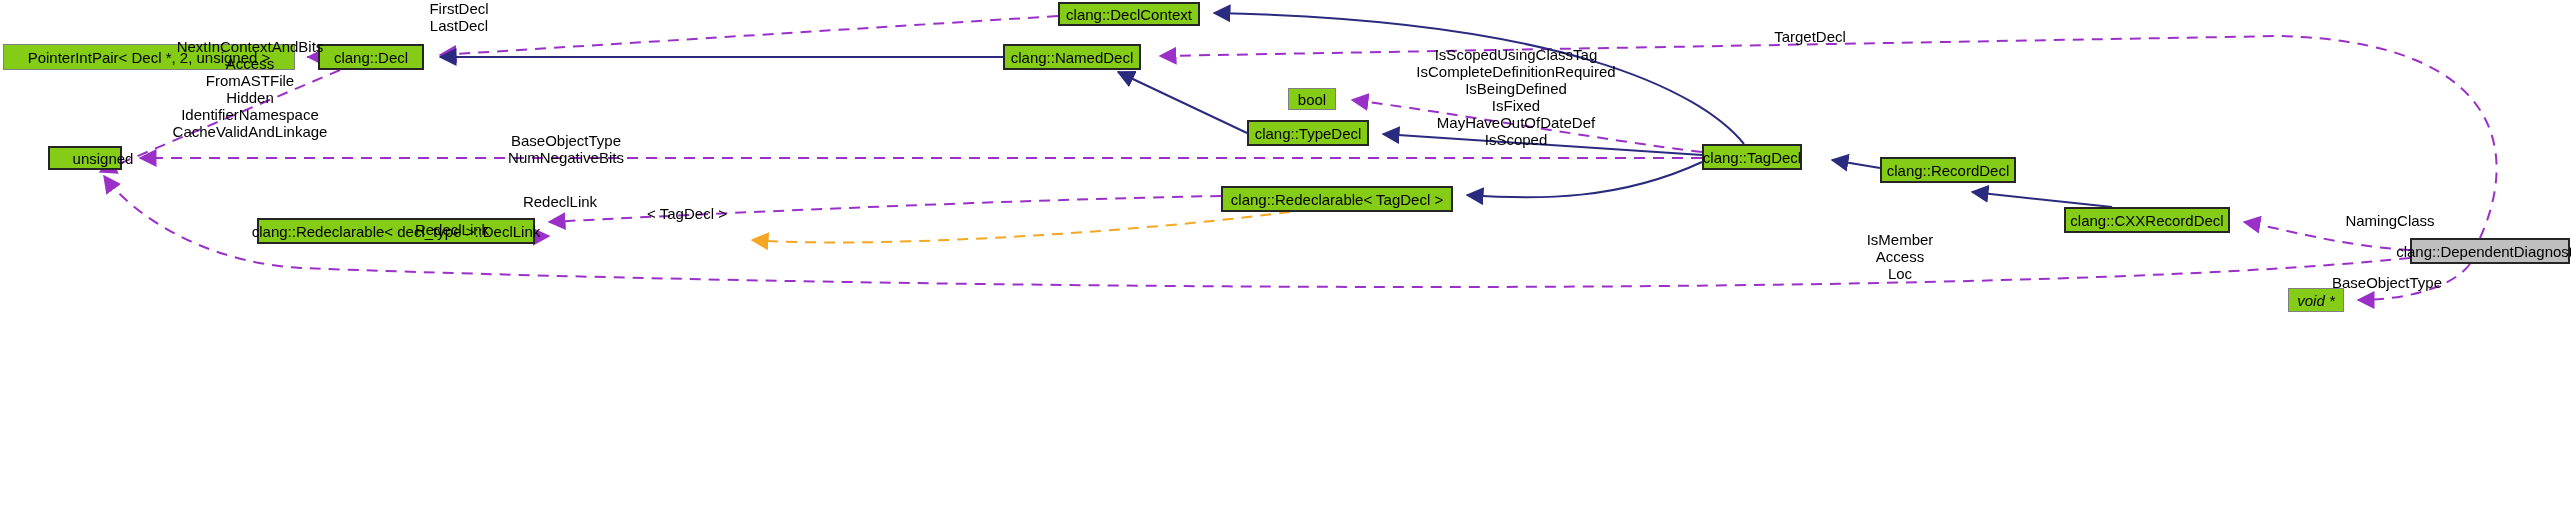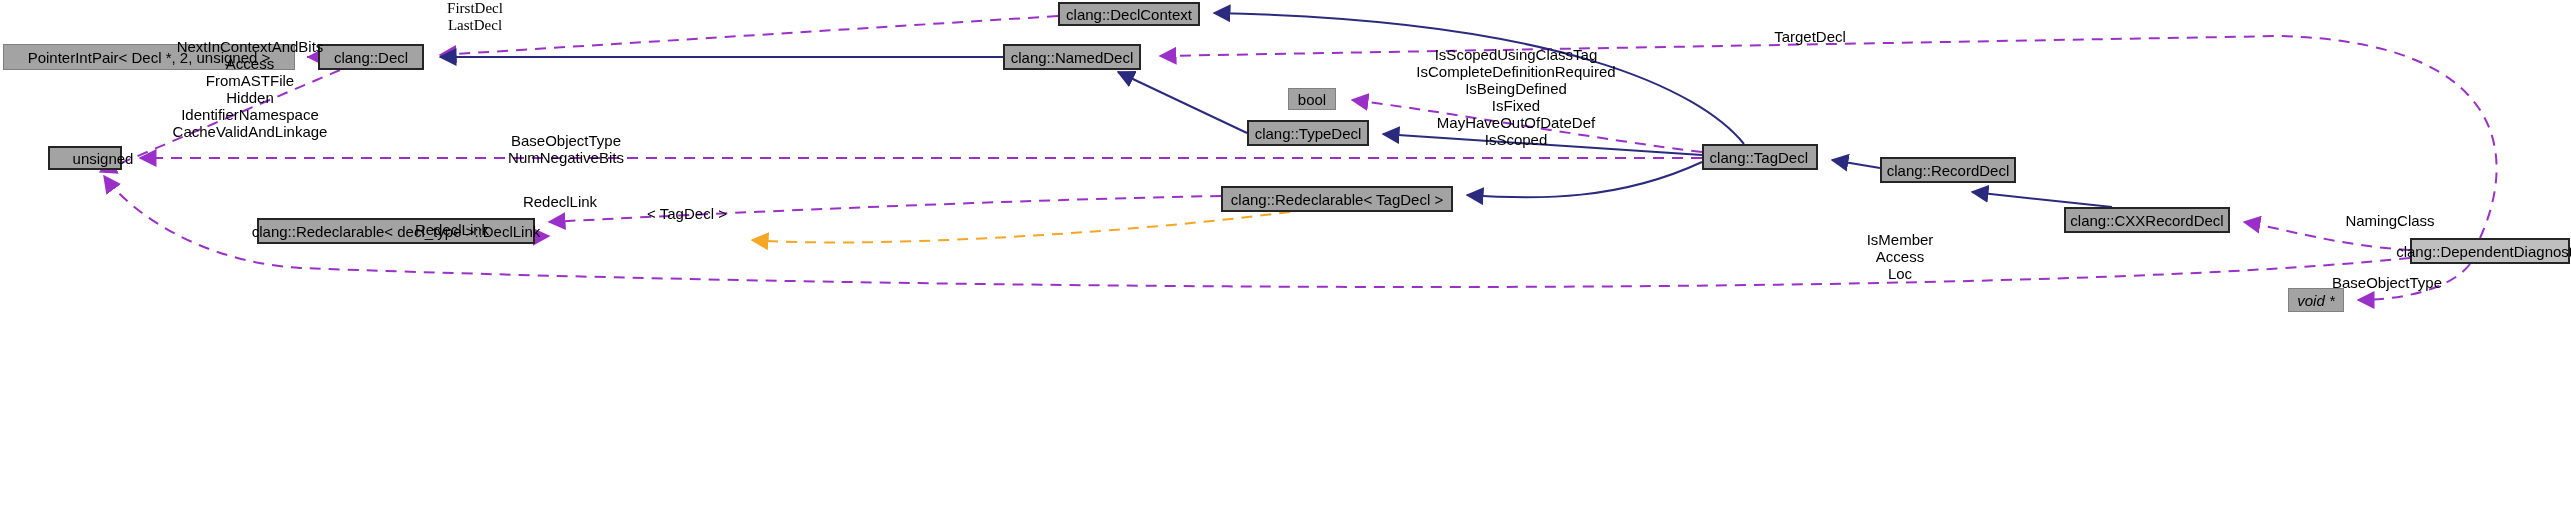--- a/index.html
+++ b/index.html
@@ -1,20 +1,20 @@
 <!DOCTYPE html>
 <html><head>
 <meta charset="utf-8">
 <style>
   html,body{margin:0;padding:0;background:#ffffff;}
   body{font-family:"Liberation Sans","DejaVu Sans",sans-serif;}
   #diagram-root{position:relative;width:2571px;height:512px;background:#ffffff;overflow:hidden;}
   svg#wires{position:absolute;left:0;top:0;width:2571px;height:512px;}
   .node{position:absolute;box-sizing:border-box;display:flex;align-items:center;justify-content:center;
-        background:#a3a3a3;border:1px solid #808080;color:#000000;font-size:15px;line-height:1;
+        background:#84cc16;border:1px solid #808080;color:#000000;font-size:15px;line-height:1;
         white-space:nowrap;padding:0 8px;}
   .node.strong{border:2px solid #252525;}
   .node.filled{background:#bfbfbf;border:2px solid #252525;}
   .edge-label{position:absolute;color:#000000;font-size:15px;line-height:17px;white-space:nowrap;text-align:center;}
 </style>
 </head>
 <body>
 
 <div id="diagram-root">
 
@@ -88,21 +88,21 @@
     </div>
   <div class="node light" id="n-bool" style="left: 1288px; top: 88px; width: 48px; height: 22px;">
       <span>bool</span>
     </div>
   <div class="node strong" id="n-typedecl" style="left: 1247px; top: 120px; width: 122px; height: 26px;">
       <span>clang::TypeDecl</span>
     </div>
   <div class="node strong" id="n-unsigned" style="left: 48px; top: 146px; width: 74px; height: 24px; padding-left: 44px;">
       <span>unsigned</span>
     </div>
-  <div class="node strong" id="n-tagdecl" style="left: 1702px; top: 144px; width: 116px; height: 26px; justify-content: flex-end;">
+  <div class="node strong" id="n-tagdecl" style="left: 1702px; top: 144px; width: 100px; height: 26px;">
       <span>clang::TagDecl</span>
     </div>
   <div class="node strong" id="n-recorddecl" style="left: 1880px; top: 157px; width: 136px; height: 26px;">
       <span>clang::RecordDecl</span>
     </div>
   <div class="node strong" id="n-redecl_tagdecl" style="left: 1221px; top: 186px; width: 232px; height: 26px;">
       <span>clang::Redeclarable&lt; TagDecl &gt;</span>
     </div>
   <div class="node strong" id="n-cxxrecorddecl" style="left: 2064px; top: 207px; width: 166px; height: 26px;">
       <span>clang::CXXRecordDecl</span>
@@ -118,21 +118,21 @@
     </div>
 
   <div class="edge-label" id="l-0" style="left: 160px; top: 38px; width: 180px;">
       <div>NextInContextAndBits</div>
       <div>Access</div>
       <div>FromASTFile</div>
       <div>Hidden</div>
       <div>IdentifierNamespace</div>
       <div>CacheValidAndLinkage</div>
     </div>
-  <div class="edge-label" id="l-1" style="left: 420px; top: 0px; width: 110px; font-family: Liberation Serif, serif;">
+  <div class="edge-label" id="l-1" style="left: 404px; top: 0px; width: 110px;">
       <div>FirstDecl</div>
       <div>LastDecl</div>
     </div>
   <div class="edge-label" id="l-2" style="left: 1760px; top: 28px; width: 100px;">
       <div>TargetDecl</div>
     </div>
   <div class="edge-label" id="l-3" style="left: 1406px; top: 46px; width: 220px;">
       <div>IsScopedUsingClassTag</div>
       <div>IsCompleteDefinitionRequired</div>
       <div>IsBeingDefined</div>

